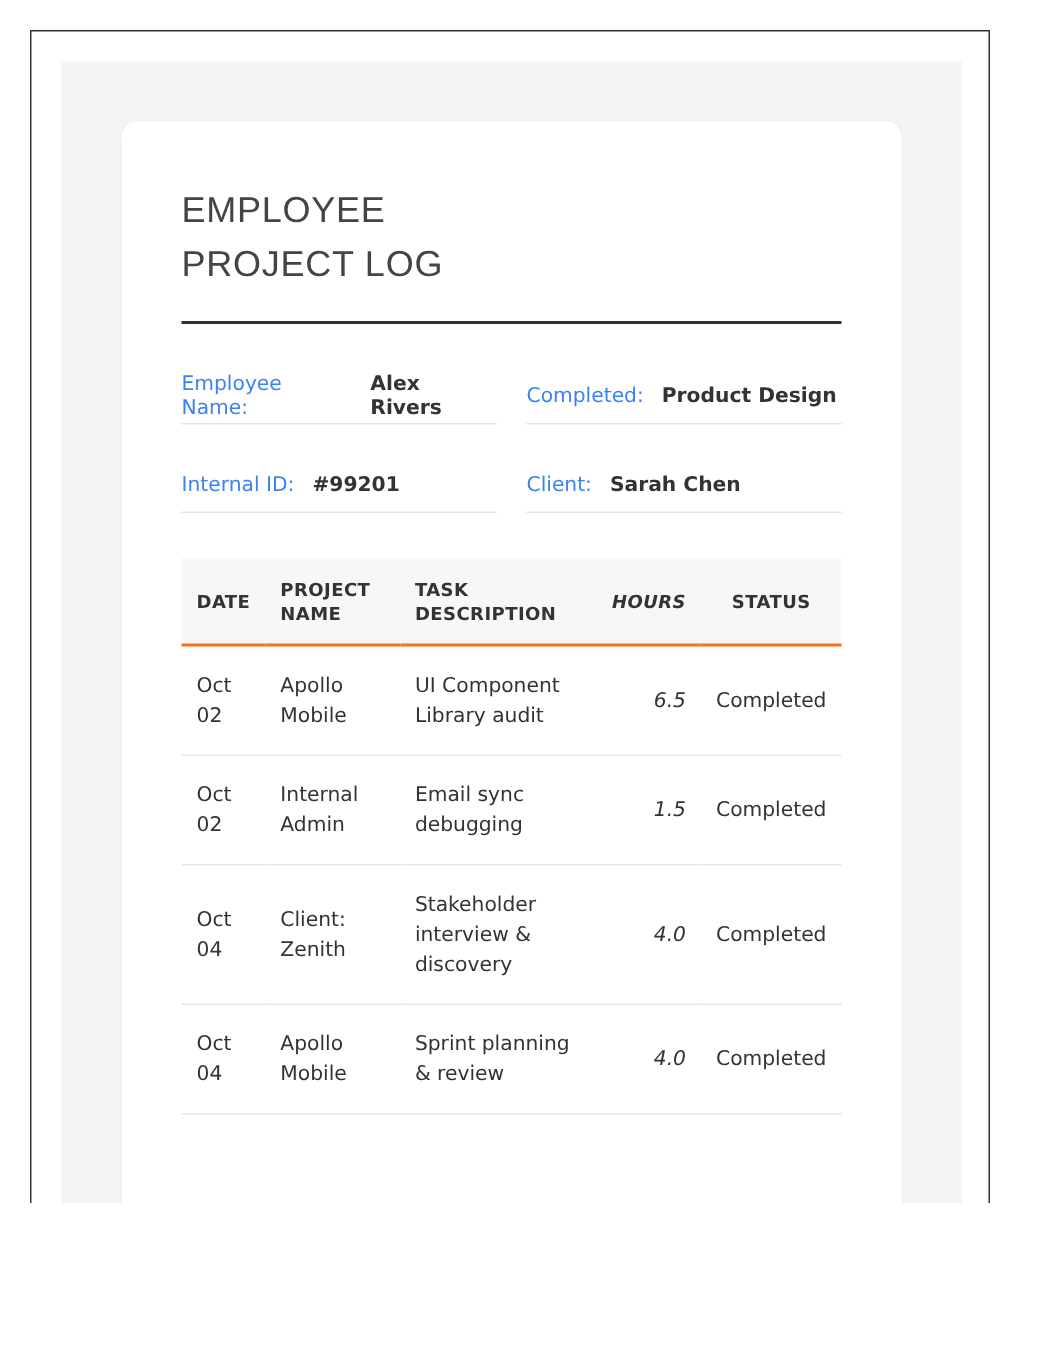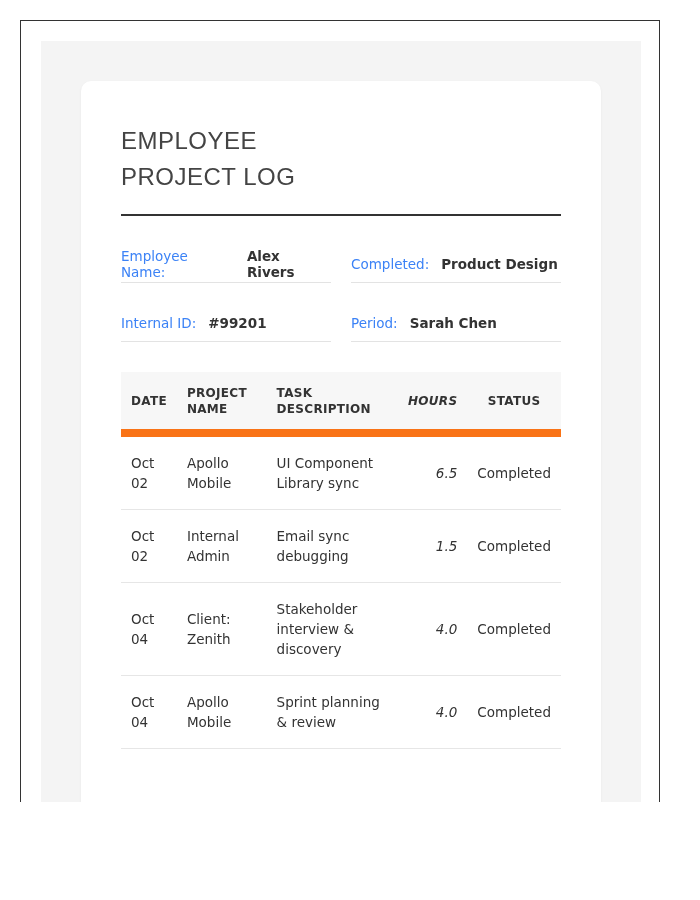--- a/index.html
+++ b/index.html
@@ -33,21 +33,21 @@
     .info-field {
       position: absolute; height: 38px; border-bottom: 1px solid #e3e3e3;
       display: flex; align-items: center; font-size: 13.5px; box-sizing: border-box;
     }
     .info-label { color: #3b82f6; margin-right: 12px; }
     .info-value { color: #333; font-weight: bold; }
     .table {
       position: absolute; left: 40px; top: 291px; width: 440px;
       border-collapse: collapse; font-size: 13.5px;
     }
-    .table thead tr { background: #f7f7f7; border-bottom: 8px solid #f97316; }
+    .table thead tr { background: #f7f7f7; border-bottom: 2px solid #f97316; }
     .table th {
       font-weight: bold; font-size: 12px; text-transform: uppercase; color: #333;
       text-align: left; padding: 12px 10px; line-height: 16px; height: 33px; vertical-align: middle;
       letter-spacing: 0.3px;
     }
     .table td {
       padding: 16px 10px; line-height: 20px; vertical-align: middle; color: #333;
       border-bottom: 1px solid #e6e6e6;
     }
     .table th.num, .table td.num { text-align: right; font-style: italic; }
@@ -75,39 +75,39 @@
       </div>
       <div class="info-field" style="left:270px; top:164px; width:210px;">
         <span class="info-label">Completed:</span>
         <span class="info-value">Product Design</span>
       </div>
       <div class="info-field" style="left:40px; top:223px; width:210px;">
         <span class="info-label">Internal ID:</span>
         <span class="info-value">#99201</span>
       </div>
       <div class="info-field" style="left:270px; top:223px; width:210px;">
-        <span class="info-label">Period:</span>
+        <span class="info-label">Client:</span>
         <span class="info-value">Sarah Chen</span>
       </div>
 
       <table class="table">
         <thead>
           <tr>
             <th class="col-date">DATE</th>
             <th class="col-proj">PROJECT NAME</th>
             <th class="col-task">TASK DESCRIPTION</th>
             <th class="col-hours num">HOURS</th>
             <th class="col-status status">STATUS</th>
           </tr>
         </thead>
         <tbody>
           <tr>
             <td>Oct 02</td>
             <td>Apollo Mobile</td>
-            <td>UI Component Library sync</td>
+            <td>UI Component Library audit</td>
             <td class="num">6.5</td>
             <td class="status">Completed</td>
           </tr>
           <tr>
             <td>Oct 02</td>
             <td>Internal Admin</td>
             <td>Email sync debugging</td>
             <td class="num">1.5</td>
             <td class="status">Completed</td>
           </tr>

